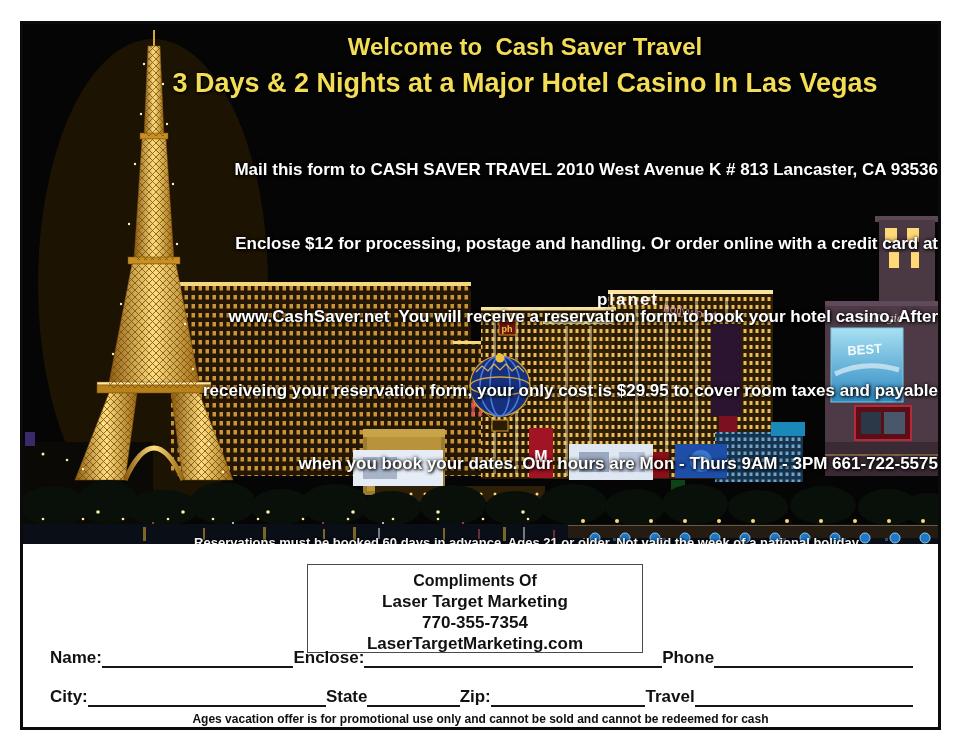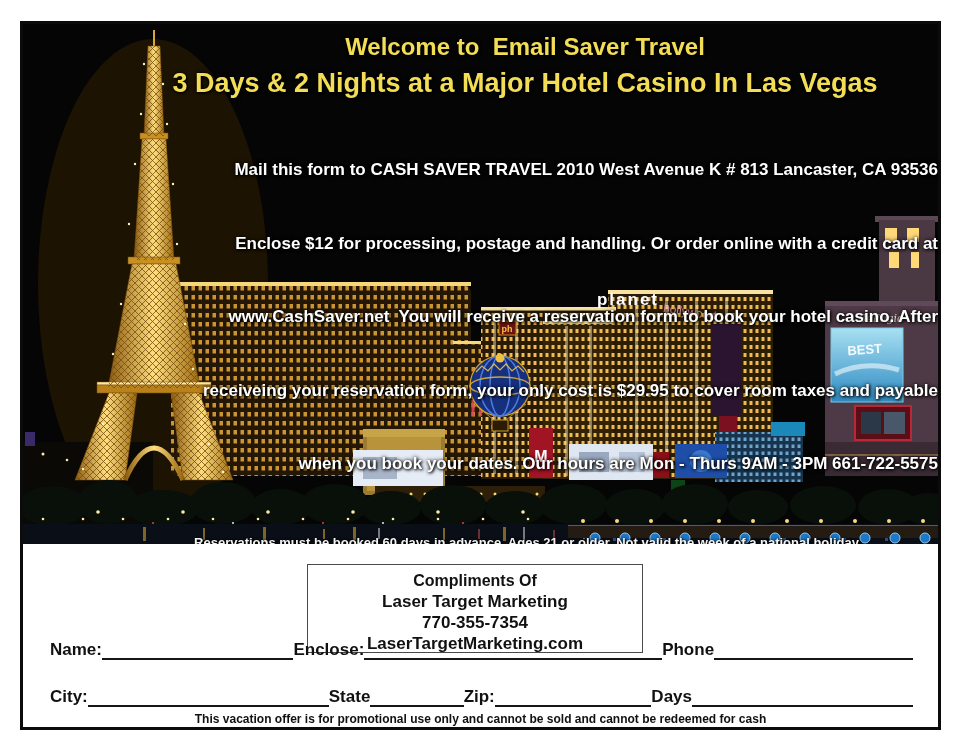--- a/index.html
+++ b/index.html
@@ -23,21 +23,21 @@
   
   .formarea{position:absolute;left:0;top:520px;width:915px;height:183px;background:#ffffff;}
   .compbox{position:absolute;left:284px;top:20px;width:336px;height:89px;border:1.5px solid #4a4a4a;
       text-align:center;color:#111;font-weight:bold;padding-top:6px;box-sizing:border-box;}
   .compbox .c1{font-size:16px;line-height:20px;}
   .compbox .c2,.compbox .c3,.compbox .c4{font-size:17px;line-height:21px;}
   .promo{position:absolute;left:637px;top:77px;font-size:18px;font-weight:bold;color:#e01010;
       letter-spacing:.5px;}
   .frow{position:absolute;left:27px;width:863px;display:flex;align-items:flex-end;
       font-weight:bold;font-size:17px;color:#111;}
-  .frow.r1{top:96px;}
+  .frow.r1{top:104px;}
   .frow.r2{top:143px;}
   .flabel{white-space:nowrap;line-height:20px;}
   .fill{border-bottom:2px solid #161616;height:18px;}
   .disc{position:absolute;left:0;top:168px;width:915px;text-align:center;
       font-size:12px;font-weight:bold;color:#111;}
 </style>
 </head>
 <body>
 
 <div class="page">
@@ -339,21 +339,21 @@
               <circle cx="782" cy="514" r="5"></circle>
               <circle cx="812" cy="514" r="5"></circle>
             <circle cx="842" cy="514" r="5"></circle>
               <circle cx="872" cy="514" r="5"></circle>
               <circle cx="902" cy="514" r="5"></circle>
           </g>
         </g>
       </svg>
 
       <div class="overlay">
-        <div class="t1">Welcome to  Email Saver Travel</div>
+        <div class="t1">Welcome to  Cash Saver Travel</div>
         <div class="t2">3 Days &amp; 2 Nights at a Major Hotel Casino In Las Vegas</div>
         <div class="bodytxt">
           <div>Mail this form to CASH SAVER TRAVEL 2010 West Avenue K # 813 Lancaster, CA 93536</div>
           <div>Enclose $12 for processing, postage and handling. Or order online with a credit card at</div>
           <div>www.CashSaver.net  You will receive a reservation form to book your hotel casino. After</div>
           <div>receiveing your reservation form, your only cost is $29.95 to cover room taxes and payable</div>
           <div>when you book your dates. Our hours are Mon - Thurs 9AM - 3PM 661-722-5575</div>
         </div>
         <div class="fine">
           <div>Reservations must be booked 60 days in advance. Ages 21 or older. Not valid the week of a national holiday</div>
@@ -380,21 +380,21 @@
         <span class="fill" style="flex-grow:187"></span>
       </div>
 
       <div class="frow r2">
         <span class="flabel">City:</span>
         <span class="fill" style="flex-grow:217"></span>
         <span class="flabel">State</span>
         <span class="fill" style="flex-grow:84"></span>
         <span class="flabel">Zip:</span>
         <span class="fill" style="flex-grow:141"></span>
-        <span class="flabel">Days</span>
+        <span class="flabel">Travel</span>
         <span class="fill" style="flex-grow:199"></span>
       </div>
 
-      <div class="disc">This vacation offer is for promotional use only and cannot be sold and cannot be redeemed for cash</div>
+      <div class="disc">Ages vacation offer is for promotional use only and cannot be sold and cannot be redeemed for cash</div>
     </div>
 
   </div>
 </div>
 
 </body></html>

